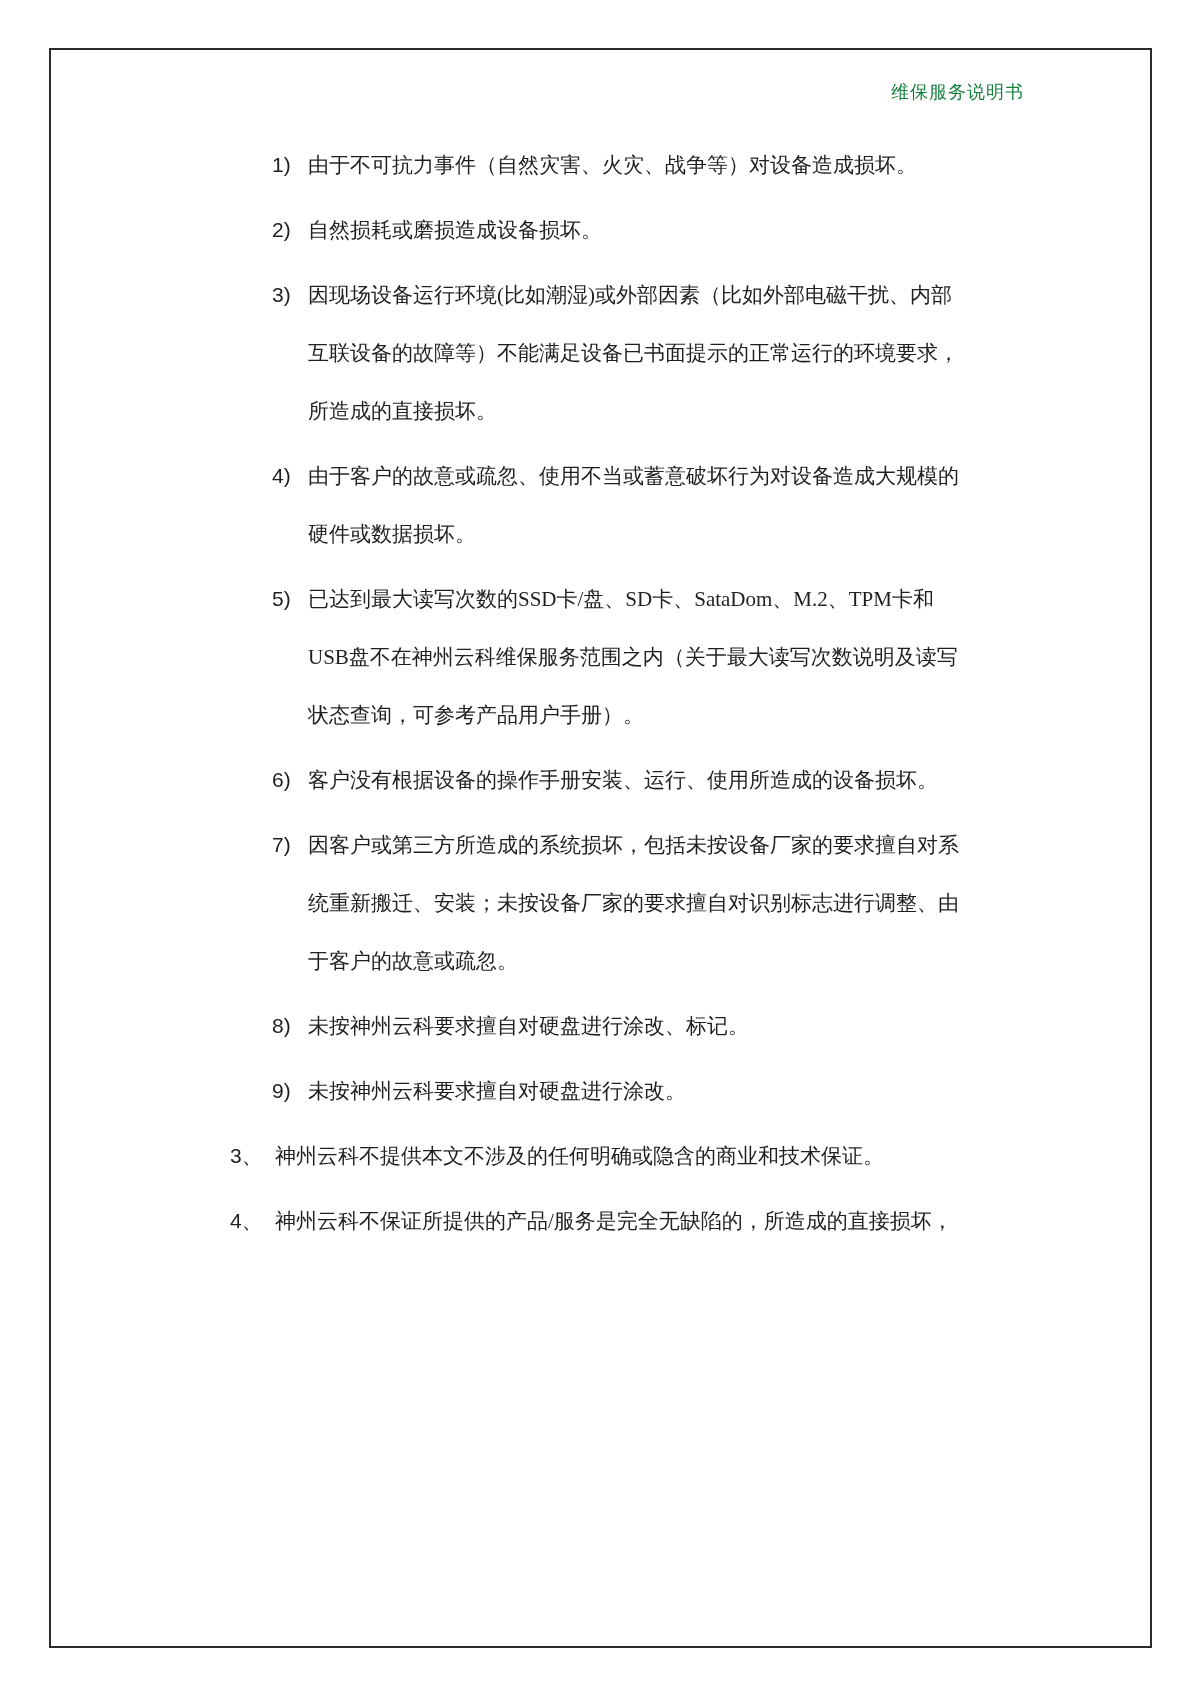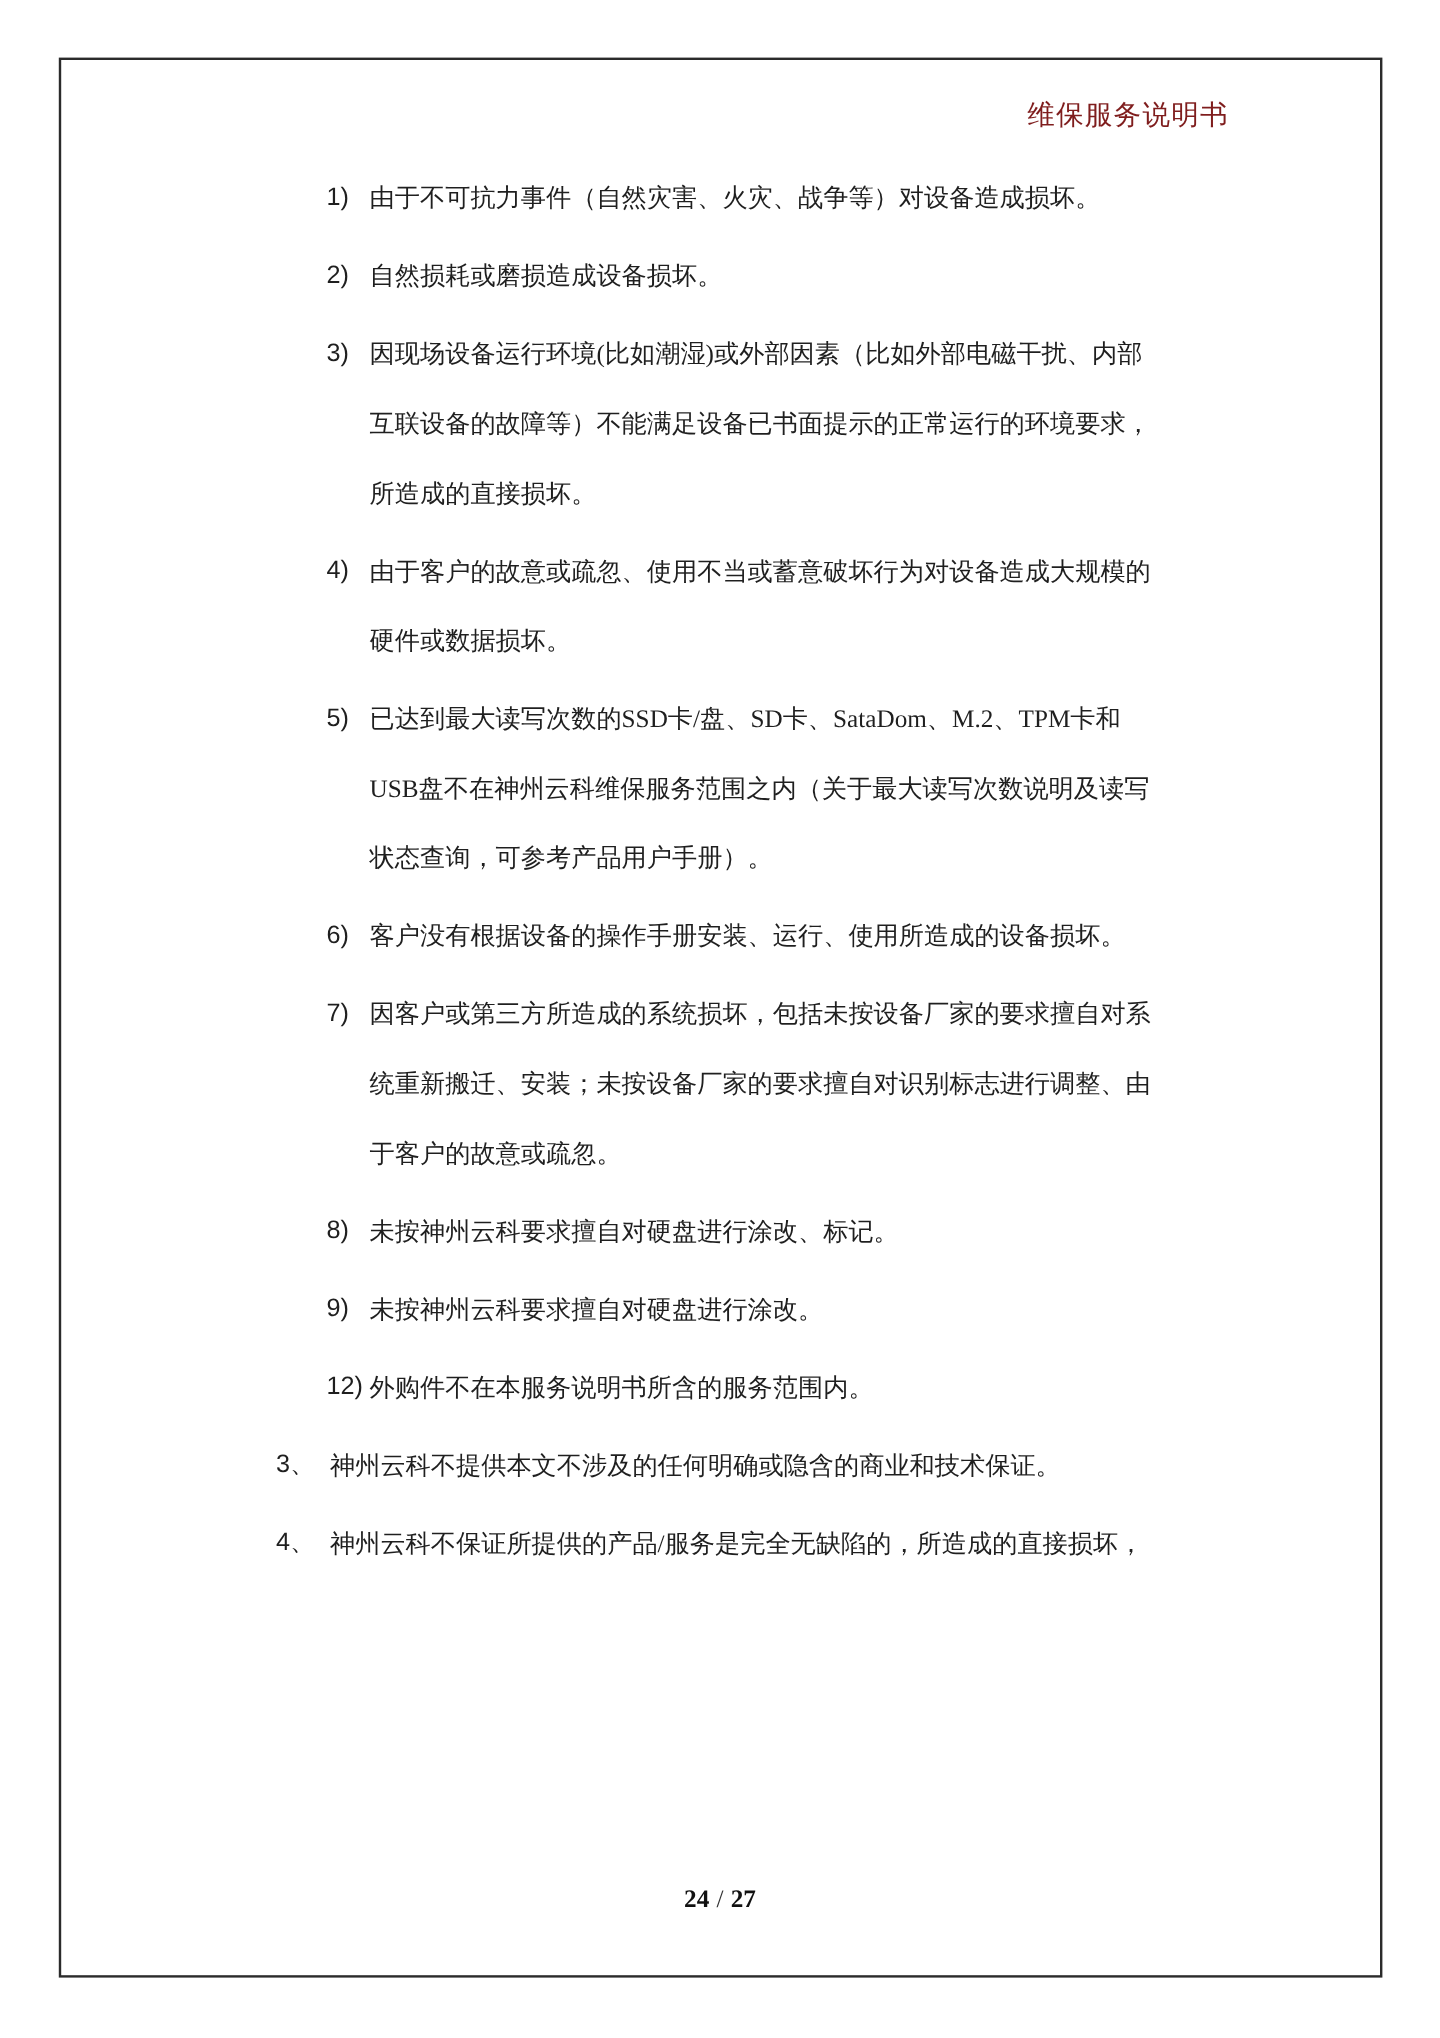--- a/index.html
+++ b/index.html
@@ -23,23 +23,23 @@
     width: 1103px;
     height: 1600px;
     border: 2px solid #2b2b2b;
     box-sizing: border-box;
     pointer-events: none;
   }
   .header {
     position: absolute;
     top: 80px;
     right: 176px;
-    font-size: 23px;
+    font-size: 18px;
     letter-spacing: 1px;
-    color: #7f1d1d;
+    color: #15803d;
     text-align: right;
   }
   .content {
     position: absolute;
     top: 136px;
     left: 230px;
     width: 736px;
     font-size: 21px;
     line-height: 58px;
   }
@@ -135,34 +135,27 @@
     <span class="text">未按神州云科要求擅自对硬盘进行涂改、标记。</span>
   </div>
 
   <div class="list-item">
     <span class="marker">9)</span>
     <span class="text">未按神州云科要求擅自对硬盘进行涂改。</span>
   </div>
 
 
 
-  <div class="list-item">
-    <span class="marker">12)</span>
-    <span class="text">外购件不在本服务说明书所含的服务范围内。</span>
-  </div>
 </div>
     <div id="main-list">
   <div class="list-item">
     <span class="marker">3、</span>
     <span class="text">神州云科不提供本文不涉及的任何明确或隐含的商业和技术保证。</span>
   </div>
 
   <div class="list-item">
     <span class="marker">4、</span>
     <span class="text">神州云科不保证所提供的产品/服务是完全无缺陷的，所造成的直接损坏，</span>
   </div>
 </div>
   </div>
 
-  <div class="footer">
-    <span class="num">24</span><span class="sep">/</span><span class="num">27</span>
-  </div>
 </div>
 
 </body></html>

